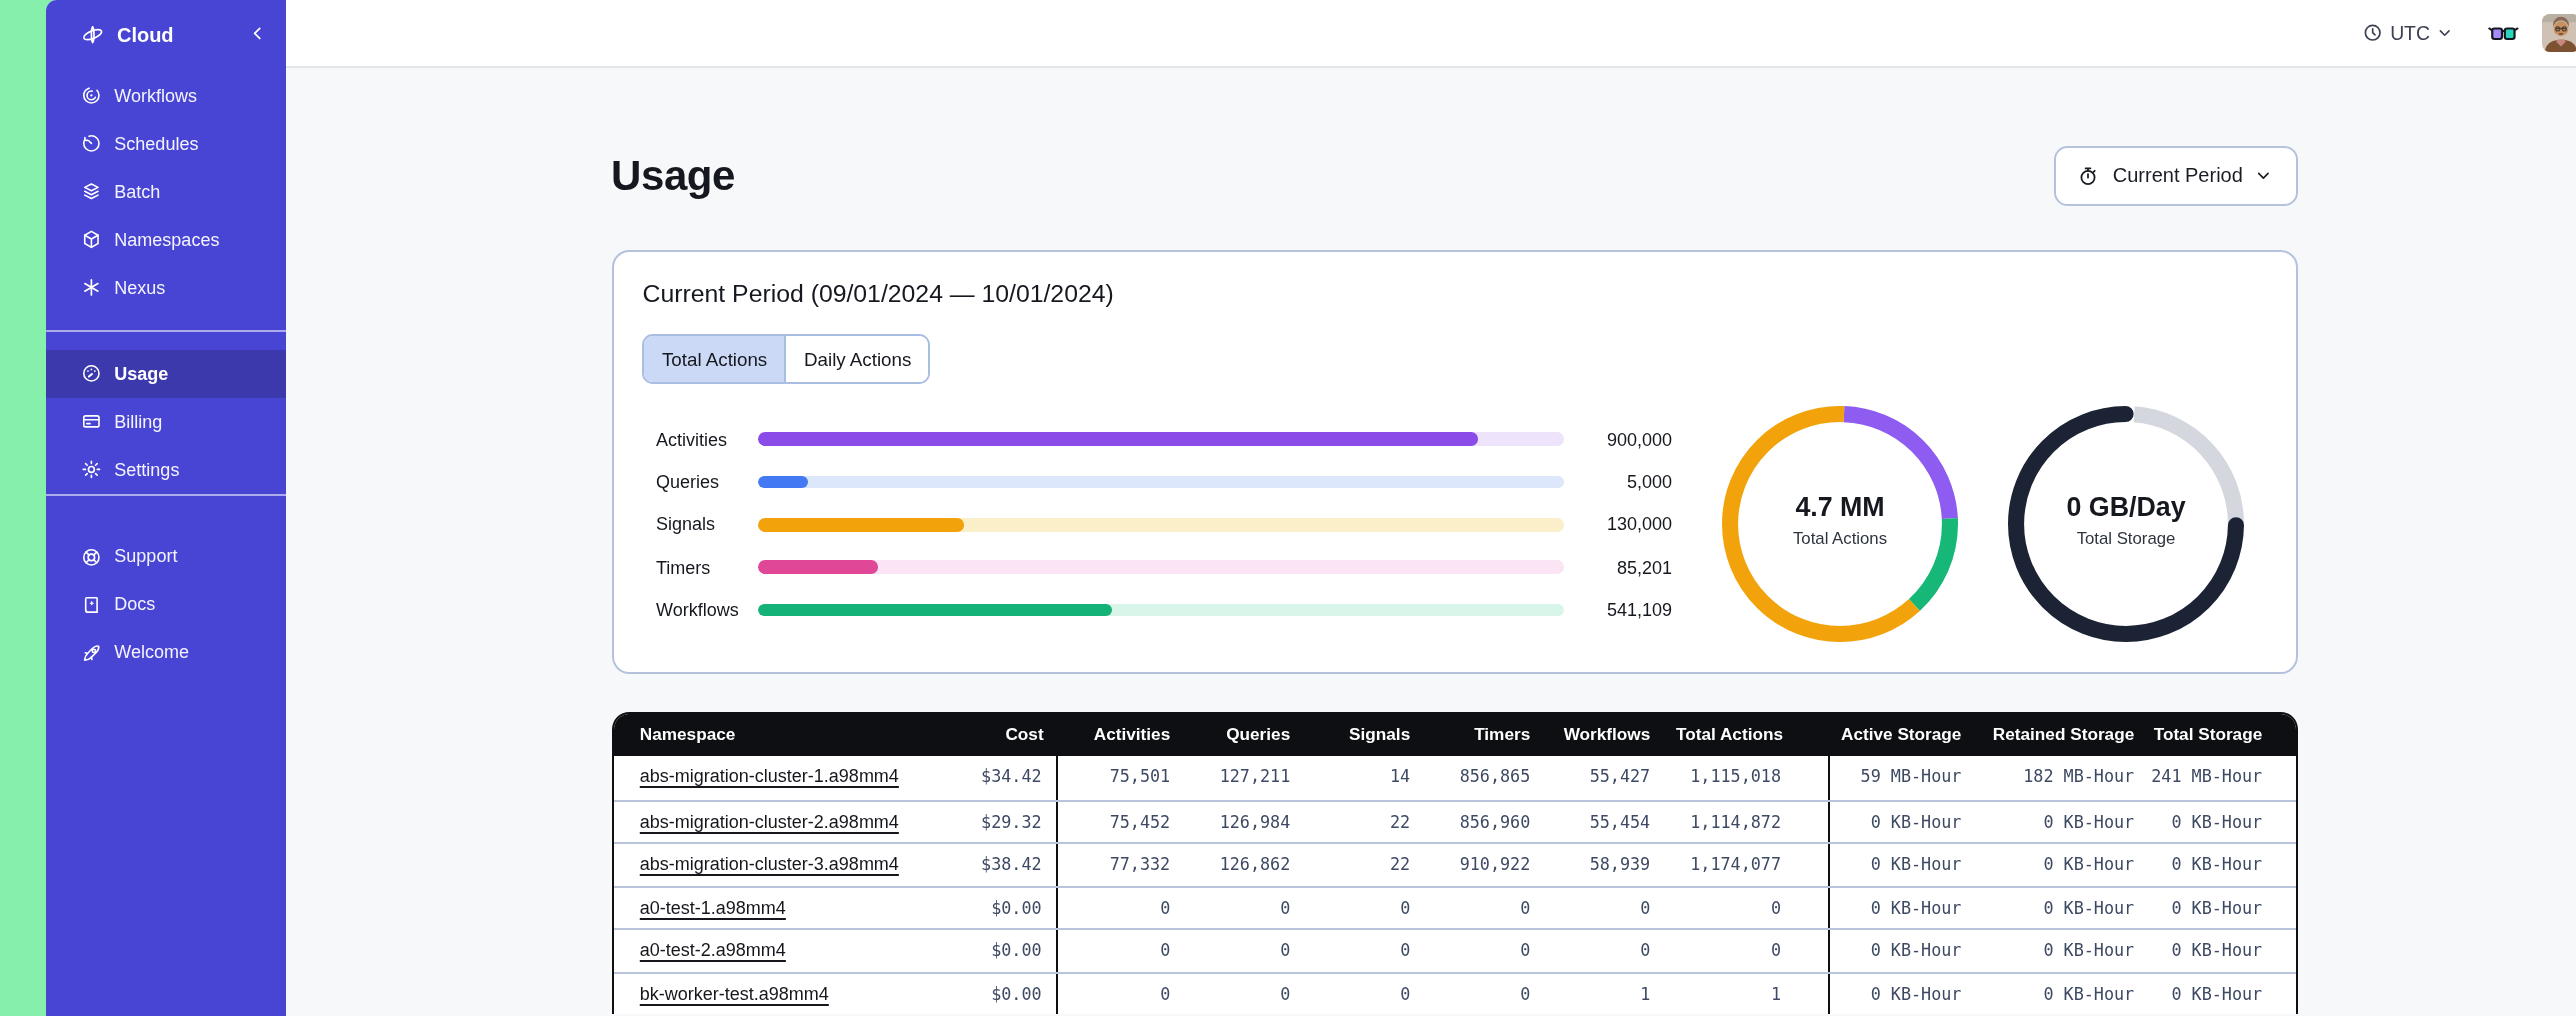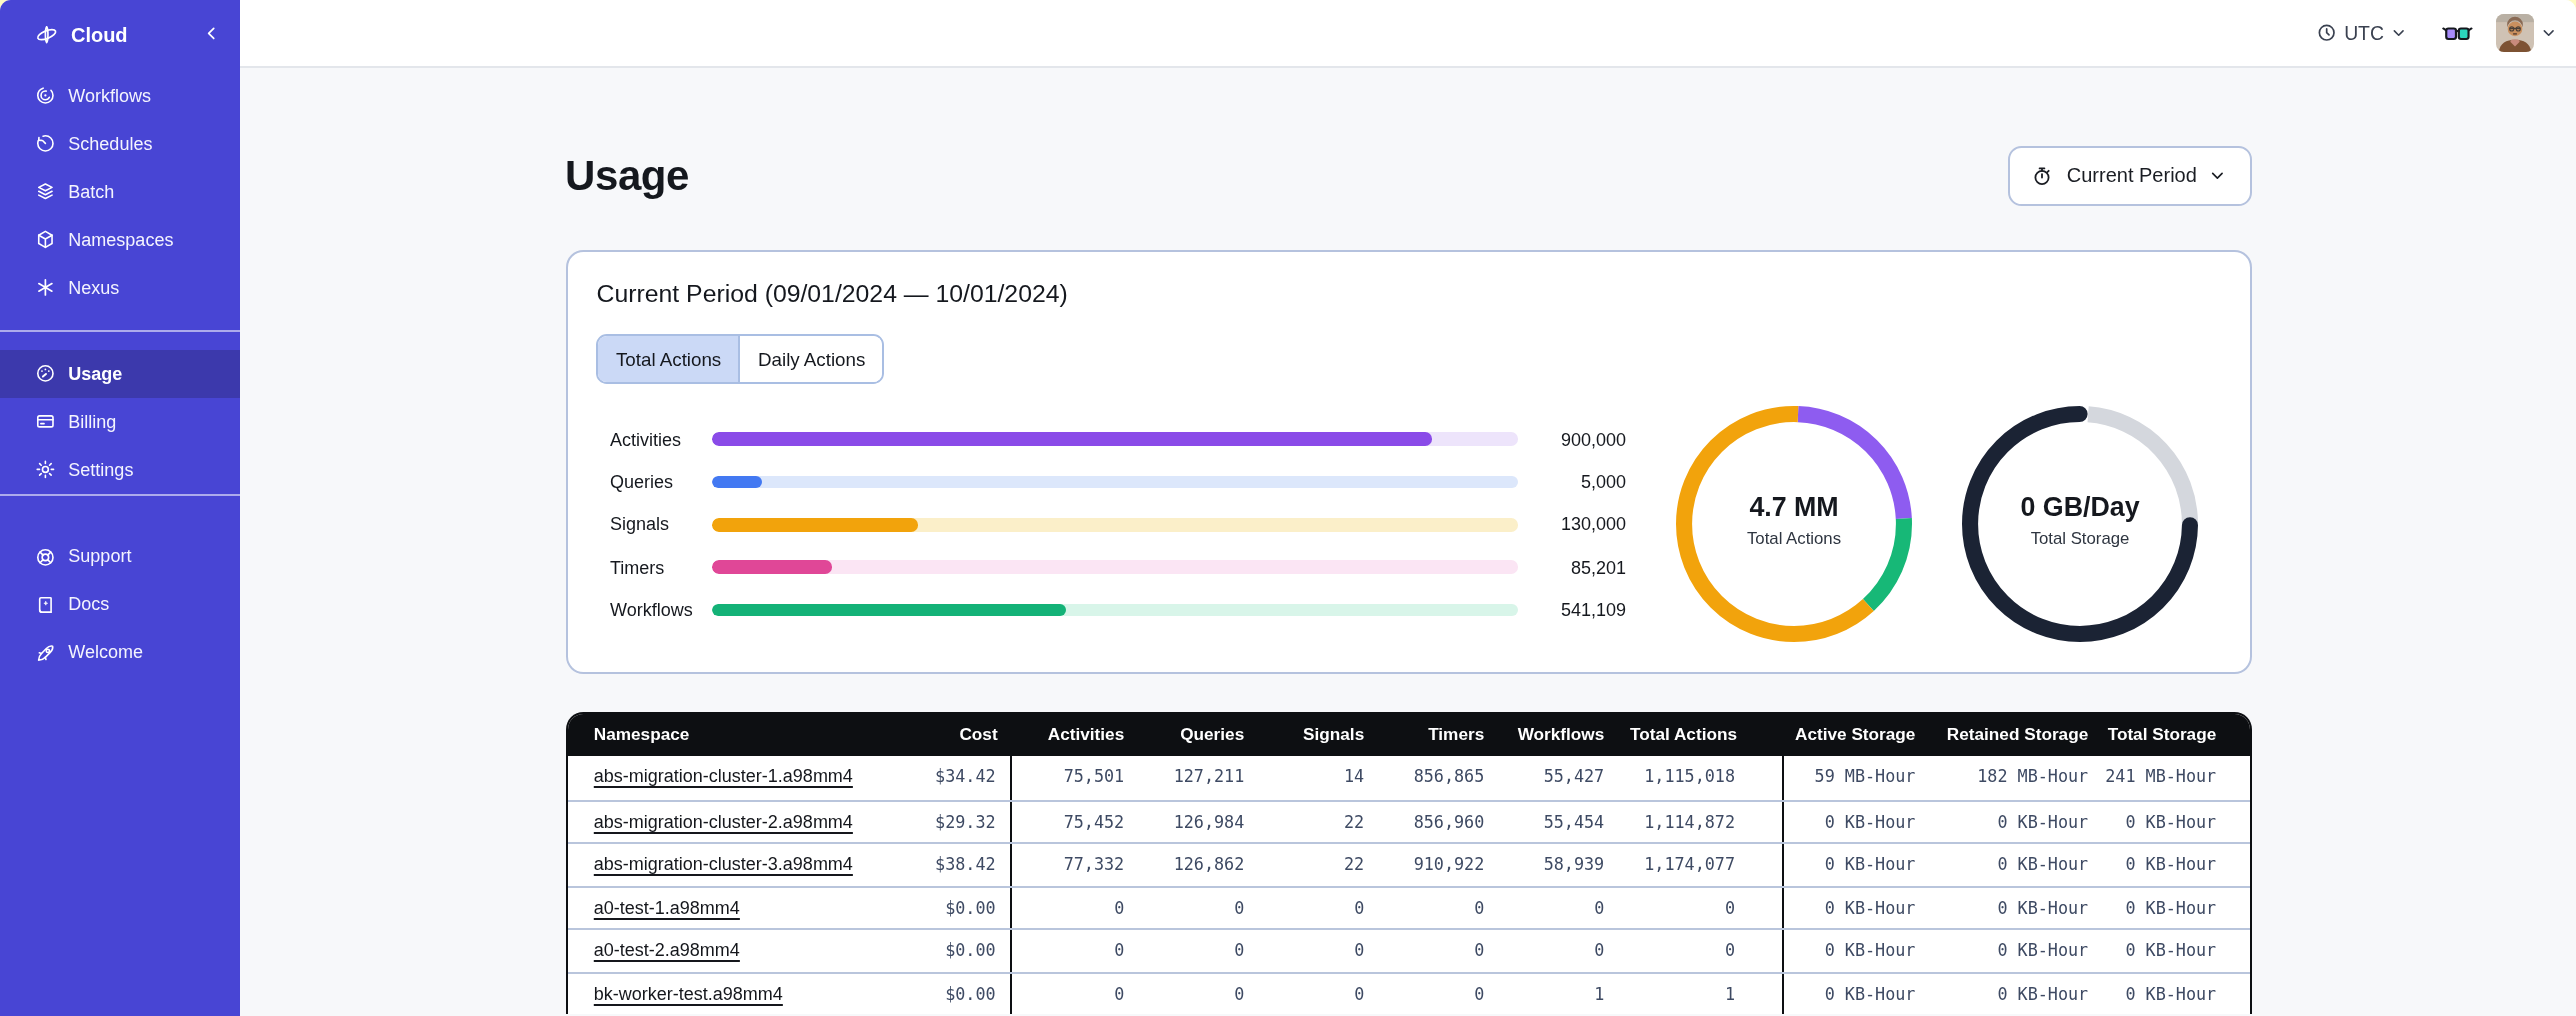--- a/index.html
+++ b/index.html
@@ -1,18 +1,18 @@
 <!DOCTYPE html>
 <html style="font-size:10.7px"><head>
 <meta charset="utf-8">
 <style>
   * { margin:0; padding:0; box-sizing:border-box; }
   html,body { background:#0a0c10; }
   body { font-family:"Liberation Sans", sans-serif; }
-  .app { width:2576px; height:1016px; overflow:hidden; background:#fef9c3; }
+  .app { width:2576px; height:1016px; overflow:hidden; background:#86efac;padding-left:46px; }
   .scale { width:1288px; height:508px; transform:scale(2); transform-origin:0 0;
            display:flex; background:#F7F8FA; border-radius:5.4px 5.4px 0 0; overflow:hidden; }
 
   
   .sidebar { width:120px; min-width:120px; height:508px; background:#4845D4; color:#fff; }
   .sb-brand { height:34px; display:flex; align-items:center; padding:0 9.4px 0 17.4px; margin-bottom:2px; }
   .sb-brand .brand-label { font-size:10px; font-weight:600; margin-left:5.4px; flex:1; }
   .sb-item { height:24px; display:flex; align-items:center; gap:5.4px; padding:0 6.7px 0 17.4px;
              font-size:9px; color:#F4F4FE; cursor:pointer; }
   .sb-item.active { background:#3C39AC; font-weight:600; color:#fff; }

